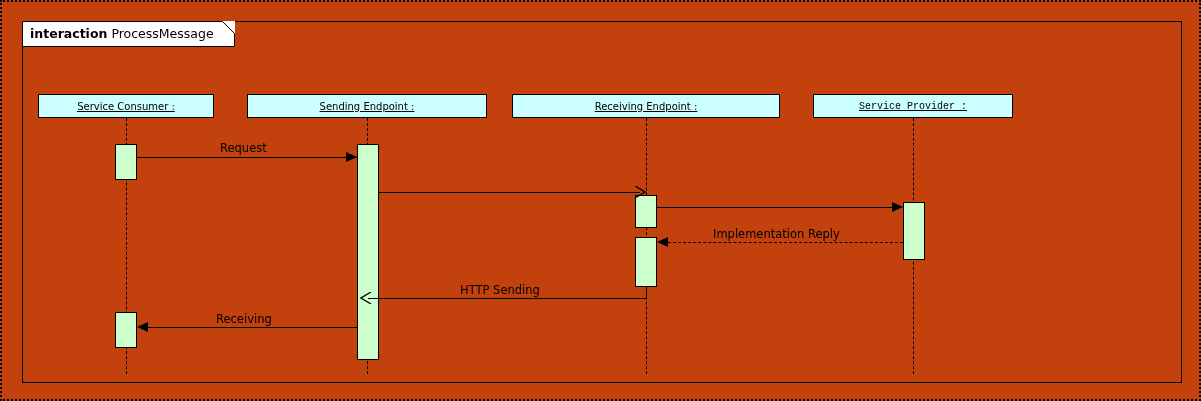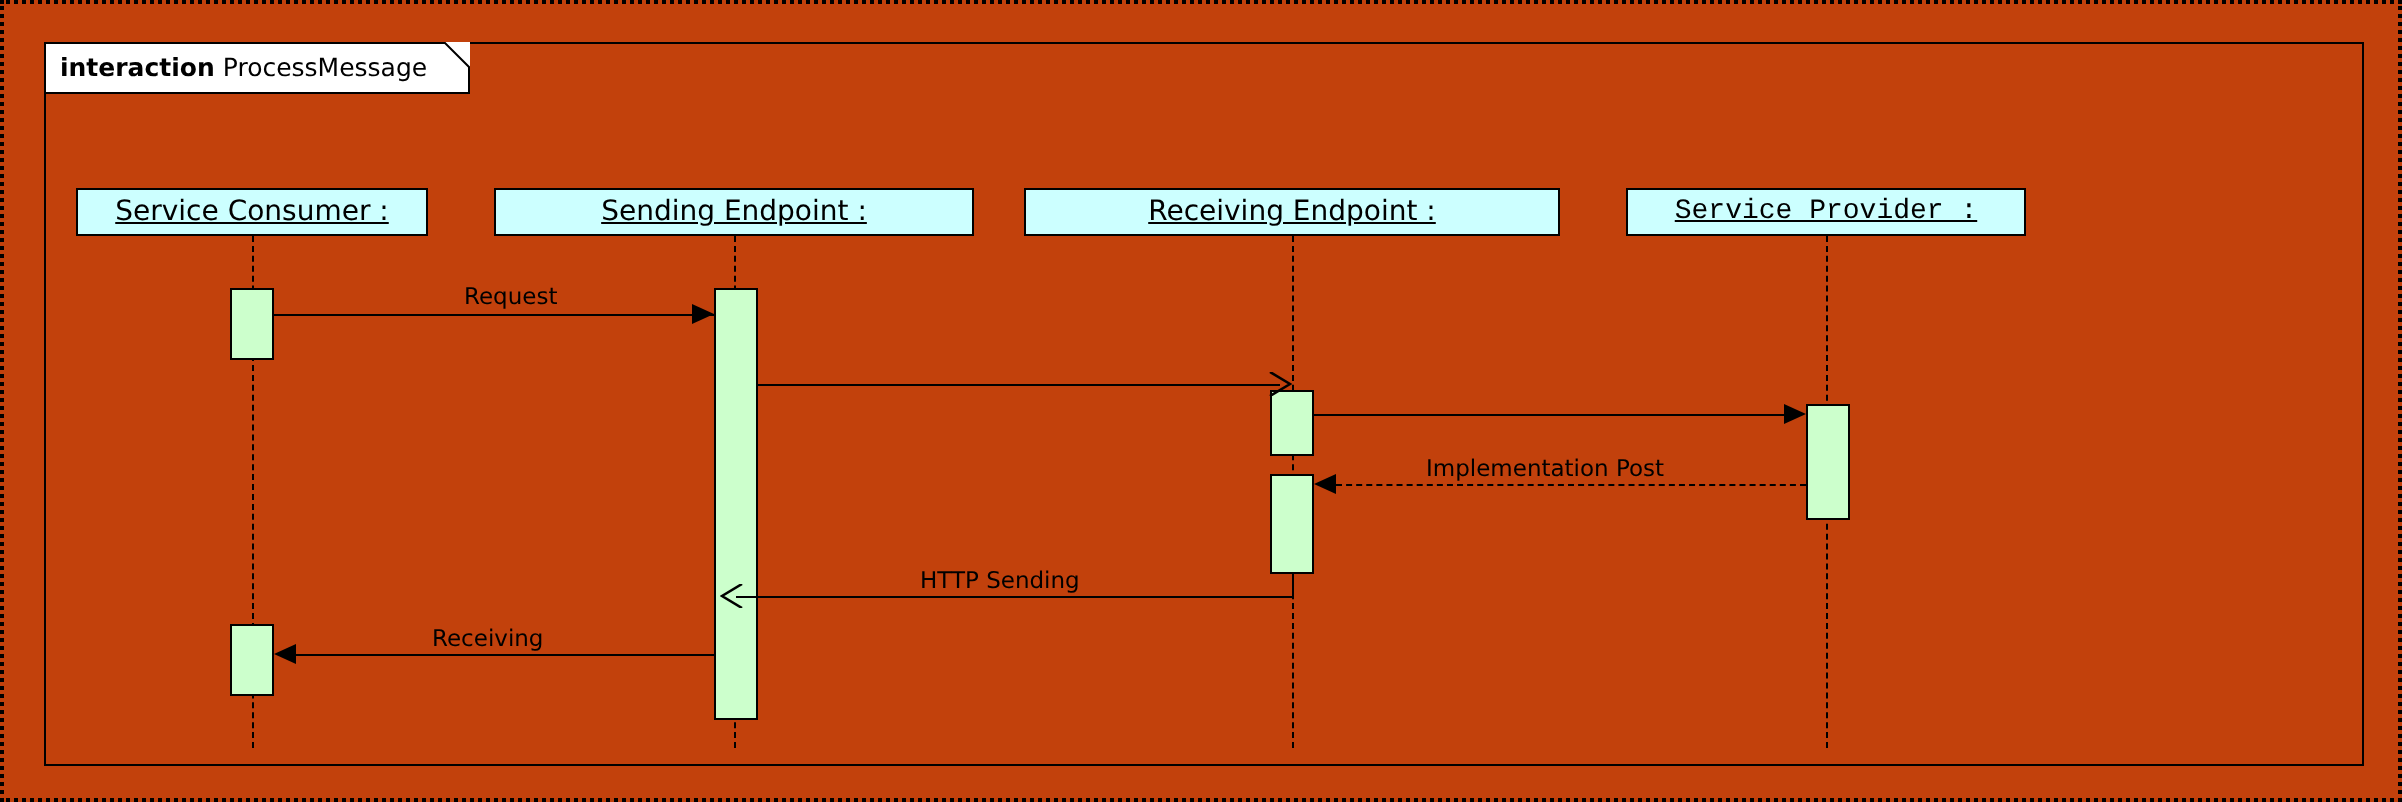--- a/index.html
+++ b/index.html
@@ -62,21 +62,21 @@
     position: absolute;
     height: 24px;
     background: #ccffff;
     border: 1px solid #000000;
     box-sizing: border-box;
     display: flex;
     align-items: center;
     justify-content: center;
   }
   .head span {
-    font-size: 14px;
+    font-size: 10px;
     color: #000000;
     text-decoration: underline;
     white-space: nowrap;
   }
   
   .lifeline {
     position: absolute;
     width: 0;
     border-left: 1px dashed #000000;
   }
@@ -172,33 +172,33 @@
 
   <div class="activation" style="left:355px; top:142px; height:216px;"></div>
 
   <div class="activation" style="left:633px; top:193px; height:33px;"></div>
   <div class="activation" style="left:633px; top:235px; height:50px;"></div>
 
   <div class="activation" style="left:901px; top:200px; height:58px;"></div>
 
   <div class="msg" style="left:135px; top:155px; width:220px;"></div>
   <div class="arrowhead arrow-filled-right" style="left:344px; top:150px;"></div>
-  <div class="msg-label" style="left:230px; top:139px;">Request</div>
+  <div class="msg-label" style="left:218px; top:139px;">Request</div>
 
   <div class="msg" style="left:377px; top:190px; width:261px;"></div>
   <svg class="arrow-open" style="left:632px; top:184px;" viewBox="0 0 12 12">
     <path d="M1,0 L11,6 L1,12" fill="none" stroke="#000000" stroke-width="1.3"></path>
   </svg>
 
   <div class="msg" style="left:655px; top:205px; width:236px;"></div>
   <div class="arrowhead arrow-filled-right" style="left:890px; top:200px;"></div>
 
   <div class="msg dashed" style="left:666px; top:240px; width:235px;"></div>
   <div class="arrowhead arrow-filled-left" style="left:655px; top:235px;"></div>
-  <div class="msg-label" style="left:711px; top:225px;">Implementation Post</div>
+  <div class="msg-label" style="left:711px; top:225px;">Implementation Reply</div>
 
   <div class="msg" style="left:366px; top:296px; width:278px;"></div>
   <div class="vconn" style="left:644px; top:285px; height:11px;"></div>
   <svg class="arrow-open" style="left:358px; top:290px;" viewBox="0 0 12 12">
     <path d="M11,0 L1,6 L11,12" fill="none" stroke="#000000" stroke-width="1.3"></path>
   </svg>
   <div class="msg-label" style="left:458px; top:281px;">HTTP Sending</div>
 
   <div class="msg" style="left:146px; top:325px; width:209px;"></div>
   <div class="arrowhead arrow-filled-left" style="left:135px; top:320px;"></div>

